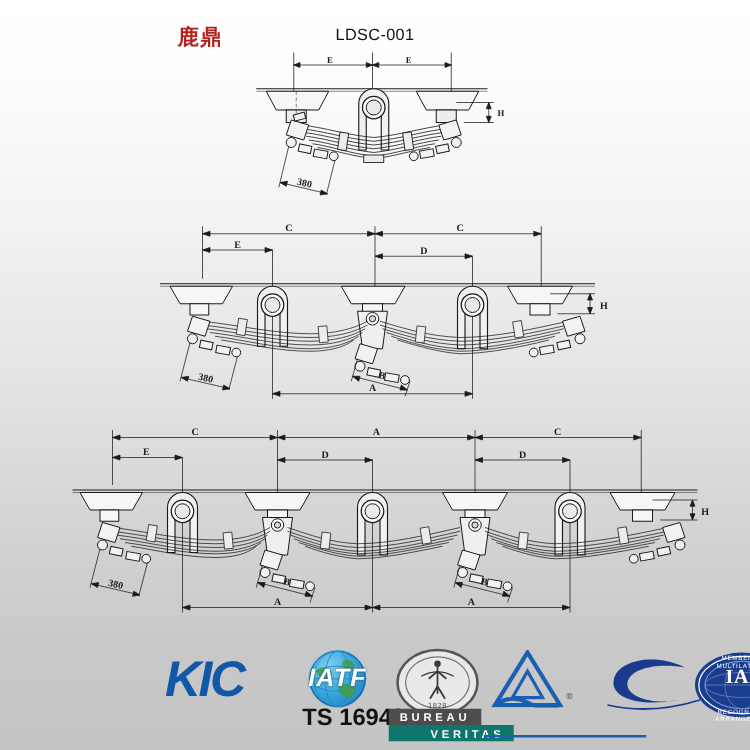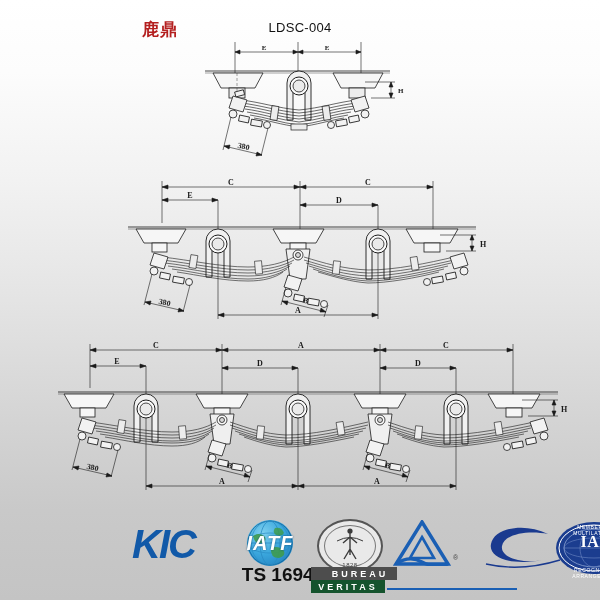--- a/index.html
+++ b/index.html
@@ -77,22 +77,22 @@
   }
   .bv-year{
     position:absolute;left:0;right:0;bottom:3px;text-align:center;
     font-size:6px;color:#444;letter-spacing:0.5px;
   }
   .bv-bar1,.bv-bar2{
     position:absolute;left:2px;width:74px;height:13px;
     color:#fff;font-size:9px;font-weight:bold;letter-spacing:3px;
     display:flex;align-items:center;justify-content:center;
   }
-  .bv-bar1{top:48px;background:#4d4d4d;padding-left:12px;}
-  .bv-bar2{top:61px;background:#14532d;}
+  .bv-bar1{top:48px;background:#4d4d4d;}
+  .bv-bar2{top:61px;background:#0f766e;padding-left:26px;}
 
   .tuv{left:345px;top:2px;width:130px;height:70px;}
   .tuv-tri{position:absolute;left:4px;top:0px;width:58px;height:46px;}
   .tuv-text{
     position:absolute;left:-5px;top:46px;width:140px;
     font-size:16px;font-weight:bold;color:#2a2a2a;letter-spacing:-0.2px;
   }
   .tuv-reg{position:absolute;left:64px;top:34px;font-size:7px;color:#444;}
   .tuv-line{position:absolute;left:-2px;top:68px;width:130px;height:2px;background:#1a5fb4;}
 
@@ -121,21 +121,21 @@
 </style>
 </head>
 <body>
 
 <div class="page">
 
   <div class="logo-wrap">
     <div class="logo-cn">鹿鼎</div>
   </div>
 
-  <div class="title">LDSC-004</div>
+  <div class="title">LDSC-001</div>
 
   <div class="dwg" style="left:205px;top:38px;">
     <svg width="200" height="120" viewBox="0 0 200 120">
       <defs>
         <g id="leafpack1">
           <path d="M0,0 H92" stroke="#1a1a1a" stroke-width="0.7" fill="none"></path>
         </g>
       </defs>
 
       <g stroke="#1a1a1a" stroke-width="0.6" fill="none">

